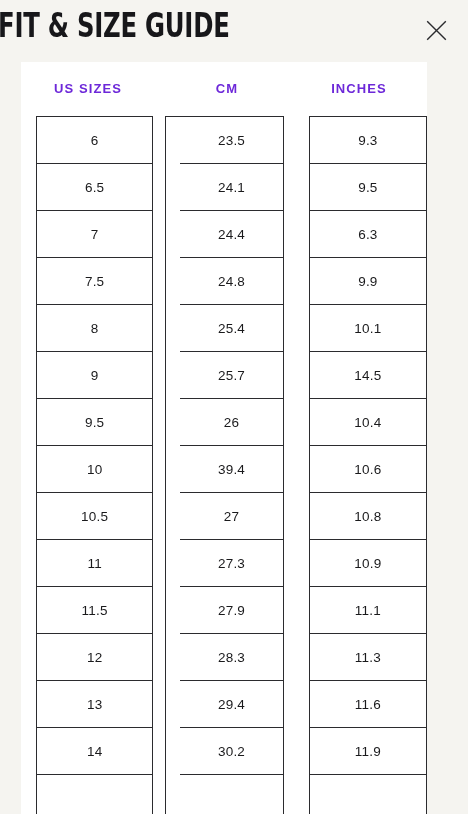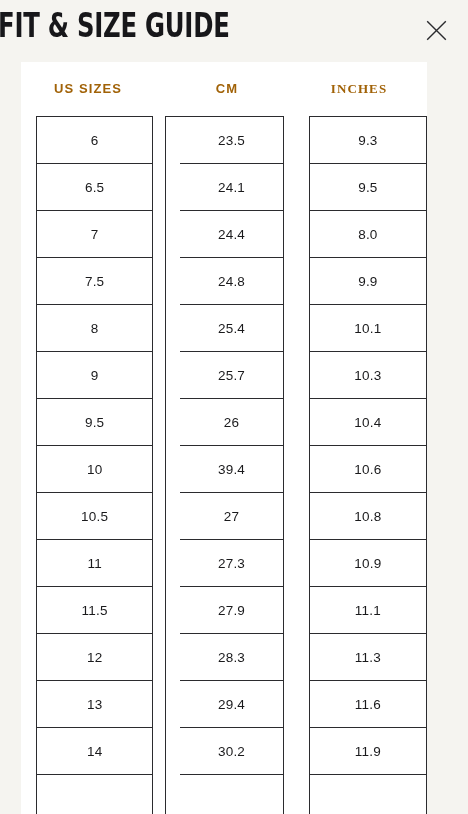--- a/index.html
+++ b/index.html
@@ -55,27 +55,27 @@
     position:absolute;
     left:0; top:0; width:406px; height:54px;
     display:flex;
   }
   #table-head .th {
     flex:0 0 auto;
     text-align:center;
     font-size:13px;
     font-weight:700;
     letter-spacing:1.1px;
-    color:#a16207;
+    color:#6d28d9;
     line-height:54px;
   }
   .col-w1 { width:134px; }
   .col-gap { width:12px; }
   .col-w2 { width:120px; }
-  .col-w3 { width:120px;font-family:Liberation Serif, serif; }
+  .col-w3 { width:120px; }
 
   
   #table-body {
     position:absolute;
     left:0; top:54px; width:406px; bottom:0;
     display:flex;
   }
   .col-block {
     border:1px solid #2b2b2e;
     border-bottom:0;
@@ -152,24 +152,24 @@
         <div class="cell">27</div>
         <div class="cell">27.3</div>
         <div class="cell">27.9</div>
         <div class="cell">28.3</div>
         <div class="cell">29.4</div>
         <div class="cell">30.2</div>
       </div>
     <div class="col-block c3" id="col-in">
         <div class="cell">9.3</div>
         <div class="cell">9.5</div>
-        <div class="cell">8.0</div>
+        <div class="cell">6.3</div>
         <div class="cell">9.9</div>
         <div class="cell">10.1</div>
-        <div class="cell">10.3</div>
+        <div class="cell">14.5</div>
         <div class="cell">10.4</div>
         <div class="cell">10.6</div>
         <div class="cell">10.8</div>
         <div class="cell">10.9</div>
         <div class="cell">11.1</div>
         <div class="cell">11.3</div>
         <div class="cell">11.6</div>
         <div class="cell">11.9</div>
       </div>
   </div>

